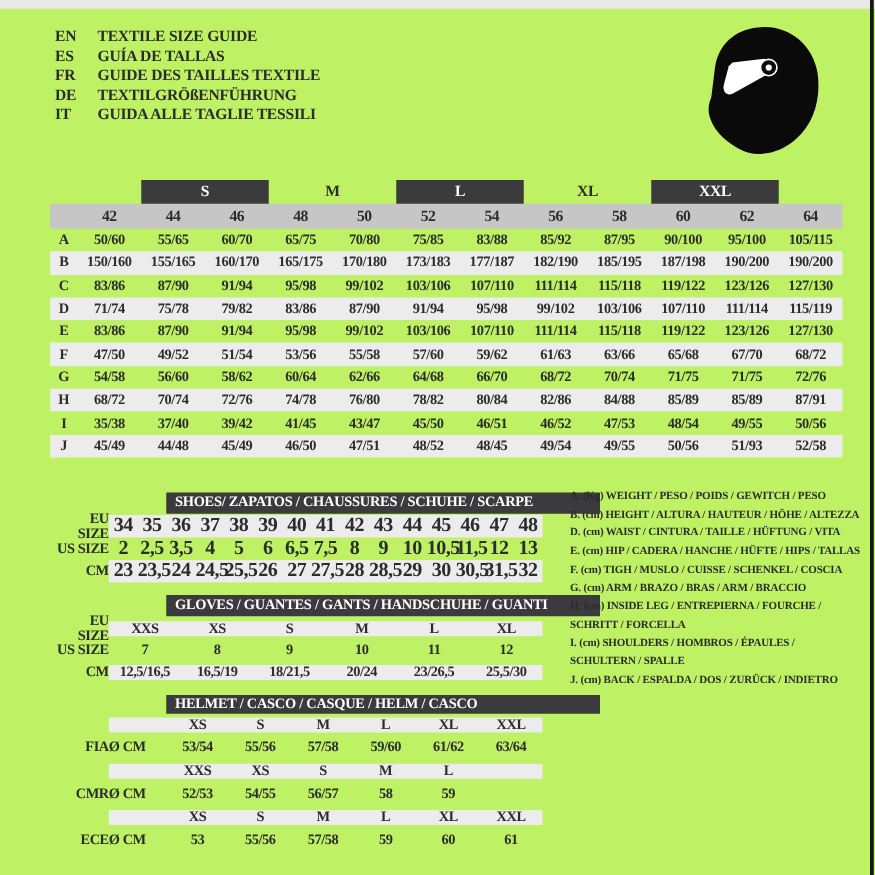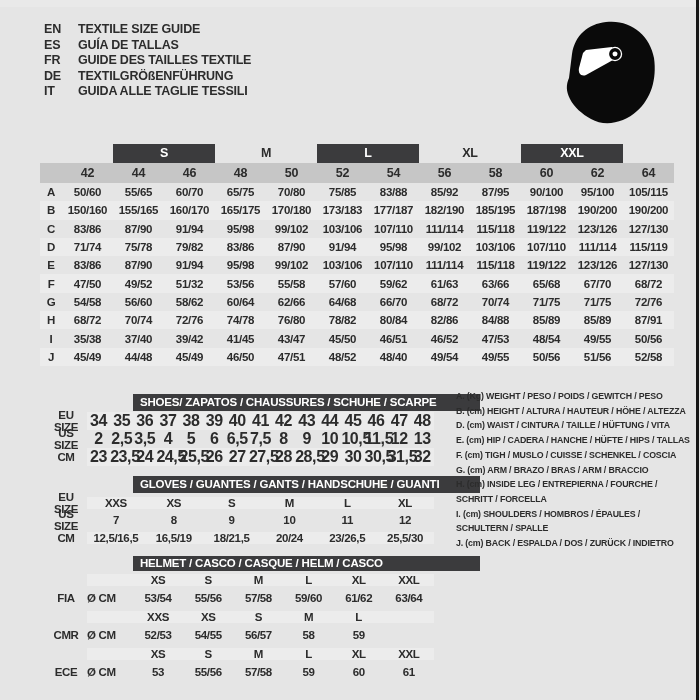--- a/index.html
+++ b/index.html
@@ -1,17 +1,17 @@
 <!DOCTYPE html>
 <html><head>
 <meta charset="utf-8">
 <style>
   html,body{margin:0;padding:0;background:#fff;}
-  .page{position:relative;width:700px;height:700px;background:#e5e5e5;overflow:hidden;
-        font-family:Liberation Sans, sans-serif;font-weight:bold;color:#2c2c2c;}
+  .page{position:relative;width:700px;height:700px;background:#bef264;overflow:hidden;
+        font-family:Liberation Serif, serif;font-weight:bold;color:#2c2c2c;}
   .top-band{position:absolute;left:0;top:0;width:100%;height:7px;background:#e9e9e9;}
   .right-edge{position:absolute;top:0;right:1px;width:3px;height:100%;background:#161616;}
 
   
   .langs{position:absolute;left:44px;top:22px;}
   .lang-row{display:flex;gap:12px;font-size:12.5px;letter-spacing:-0.2px;line-height:15.6px;white-space:nowrap;}
   .lang-code{width:22px;}
 
   
   .helmet-wrap{position:absolute;left:560px;top:18px;width:102px;height:110px;}
@@ -22,21 +22,21 @@
   .mt-row.stripe{background:#ececec;}
   .mt-head{height:20px;align-items:end;}
   .mt-group{height:19px;line-height:19px;font-size:12.5px;}
   .mt-group.hl{background:#3b3b3d;color:#ffffff;}
   .mt-sizes{height:20px;background:#c6c6c6;font-size:12.5px;}
   .mt-label{text-align:center;}
 
   
   .sub{position:absolute;font-size:11.5px;letter-spacing:-0.35px;}
   .t-row{display:flex;align-items:center;}
-  .t-label{width:42px;text-align:center;}
+  .t-label{width:42px;text-align:right;}
   .t-data{width:347px;display:grid;align-items:center;text-align:center;}
   .t-data.stripe{background:#ececec;}
   .title-row{display:flex;}
   .title-bar{width:340px;background:#3b3b3d;color:#fff;text-align:left;padding-left:7px;
              font-size:11.5px;letter-spacing:-0.2px;margin-left:46px;}
   #shoes-table{left:45px;top:394px;}
   #shoes-table .title-row{height:17px;line-height:17px;margin-bottom:1px;}
   #shoes-table .t-row{height:18.2px;}
   #shoes-table .t-data{grid-template-columns:repeat(15,23.13px);font-size:16px;letter-spacing:-0.4px;}
   #gloves-table{left:45px;top:476px;}
@@ -194,21 +194,21 @@
         <div>111/114</div>
         <div>115/118</div>
         <div>119/122</div>
         <div>123/126</div>
         <div>127/130</div>
       </div>
       <div class="mt-row stripe">
         <div class="mt-label">F</div>
         <div>47/50</div>
         <div>49/52</div>
-        <div>51/32</div>
+        <div>51/54</div>
         <div>53/56</div>
         <div>55/58</div>
         <div>57/60</div>
         <div>59/62</div>
         <div>61/63</div>
         <div>63/66</div>
         <div>65/68</div>
         <div>67/70</div>
         <div>68/72</div>
       </div>
@@ -258,25 +258,25 @@
         <div>50/56</div>
       </div>
       <div class="mt-row stripe">
         <div class="mt-label">J</div>
         <div>45/49</div>
         <div>44/48</div>
         <div>45/49</div>
         <div>46/50</div>
         <div>47/51</div>
         <div>48/52</div>
-        <div>48/40</div>
+        <div>48/45</div>
         <div>49/54</div>
         <div>49/55</div>
         <div>50/56</div>
-        <div>51/56</div>
+        <div>51/93</div>
         <div>52/58</div>
       </div>
     </div>
 
   <div id="shoes-table" class="sub">
     <div class="title-row">
       <div class="t-label"></div>
       <div class="title-bar">SHOES/ ZAPATOS / CHAUSSURES / SCHUHE / SCARPE</div>
     </div>
     <div>

